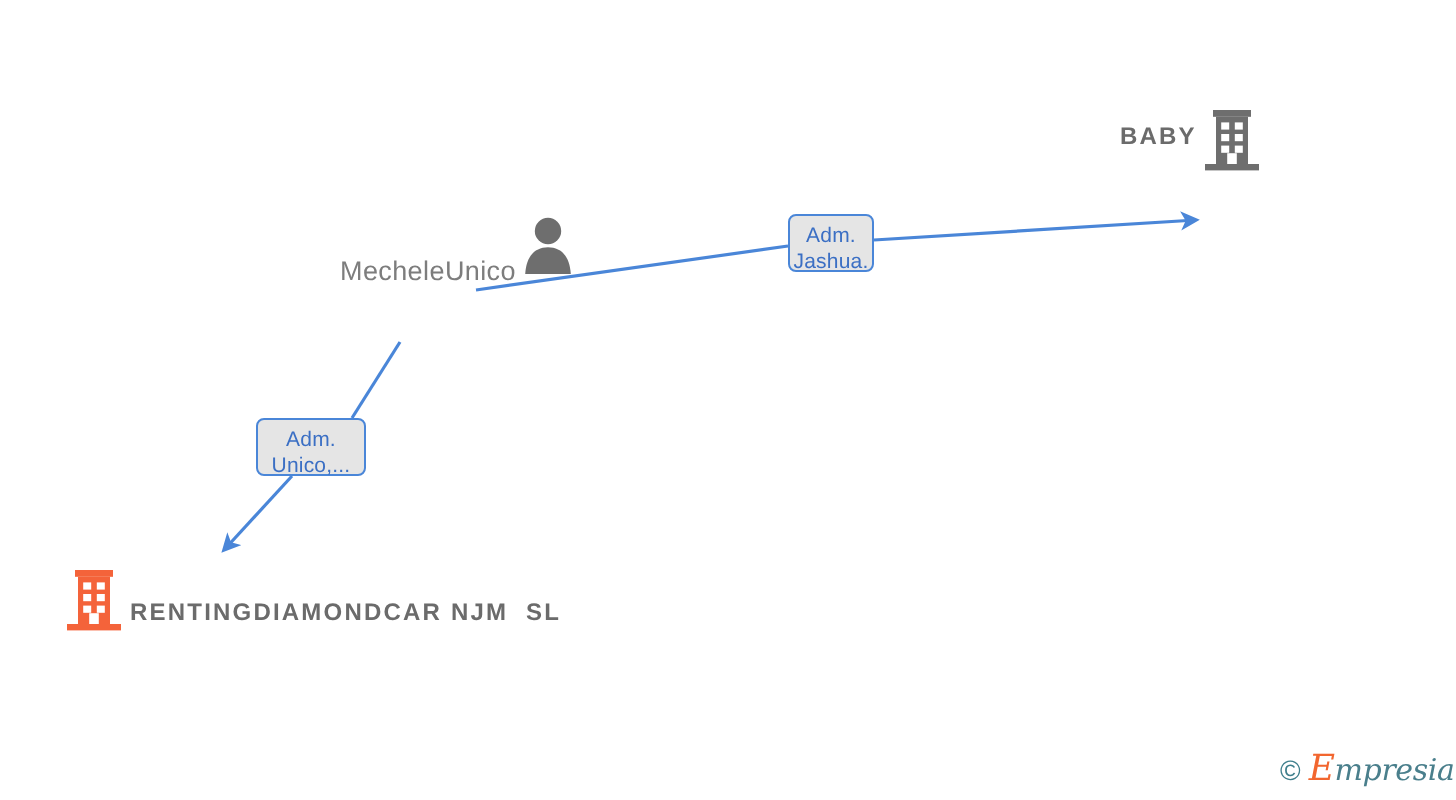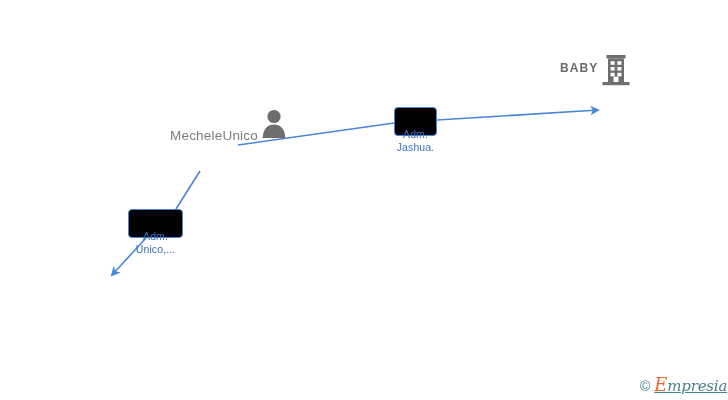--- a/index.html
+++ b/index.html
@@ -71,26 +71,26 @@
     top: 282px;
   }
   .orange-company .node-label { margin-top: 7px; }
 
   
   .edge-label {
     position: absolute;
     box-sizing: border-box;
     border: 1px solid #4a86d8;
     border-radius: 4px;
-    background: #000000;
+    background: #e5e5e5;
     color: #3b6fc4;
     font-size: 10.5px;
     text-align: center;
     line-height: 13px;
-    padding: 20px 0 4px 0;
+    padding: 4px 0 4px 0;
     letter-spacing: .1px;
   }
   .edge-label-solid {
     left: 394px;
     top: 107px;
     width: 43px;
     height: 29px;
   }
   .edge-label-unico {
     left: 128px;
@@ -114,21 +114,20 @@
     font-size: 14px;
     line-height: 14px;
   }
   .wm-text {
     font-family: "DejaVu Serif", serif;
     font-style: italic;
     font-size: 15px;
     line-height: 15px;
     color: #4a7f8c;
     letter-spacing: -.2px;
-    text-decoration: underline;
   }
   .wm-text .wm-e { color: #f2662f; font-size: 18px; }
 </style>
 </head>
 <body>
 
 <div id="stage">
 
   <svg id="edges" viewBox="0 0 728 400" width="728" height="400">
     <defs>
@@ -166,20 +165,39 @@
         <rect x="19.4" y="9.2" width="4" height="3.6" fill="#ffffff"></rect>
         <rect x="12.6" y="15" width="4" height="3.6" fill="#ffffff"></rect>
         <rect x="19.4" y="15" width="4" height="3.6" fill="#ffffff"></rect>
         <rect x="12.6" y="20.8" width="4" height="3.6" fill="#ffffff"></rect>
         <rect x="19.4" y="20.8" width="4" height="3.6" fill="#ffffff"></rect>
         <rect x="15.6" y="24.6" width="4.8" height="5.4" fill="#ffffff"></rect>
       </svg>
     </div>
   </div>
 
+  <div class="node company-node orange-company">
+    <div class="icon-wrap">
+      <svg width="36" height="36" viewBox="0 0 36 36" aria-hidden="true">
+        <rect x="8.5" y="3" width="19" height="3.4" fill="#f4633a"></rect>
+        <rect x="10" y="6.4" width="16" height="23.6" fill="#f4633a"></rect>
+        <rect x="4.5" y="30" width="27" height="3.2" fill="#f4633a"></rect>
+        <rect x="12.6" y="9.2" width="4" height="3.6" fill="#ffffff"></rect>
+        <rect x="19.4" y="9.2" width="4" height="3.6" fill="#ffffff"></rect>
+        <rect x="12.6" y="15" width="4" height="3.6" fill="#ffffff"></rect>
+        <rect x="19.4" y="15" width="4" height="3.6" fill="#ffffff"></rect>
+        <rect x="12.6" y="20.8" width="4" height="3.6" fill="#ffffff"></rect>
+        <rect x="19.4" y="20.8" width="4" height="3.6" fill="#ffffff"></rect>
+        <rect x="15.6" y="24.6" width="4.8" height="5.4" fill="#ffffff"></rect>
+      </svg>
+    </div>
+    <div class="node-label">RENTING</div>
+    <div class="node-label">DIAMOND</div>
+    <div class="node-label">CAR NJM  SL</div>
+  </div>
 
   <div class="edge-label edge-label-solid">
     <span class="lbl-line">Adm.</span>
     <span class="lbl-line">Jashua.</span>
   </div>
 
   <div class="edge-label edge-label-unico">
     <span class="lbl-line">Adm.</span>
     <span class="lbl-line">Unico,...</span>
   </div>

